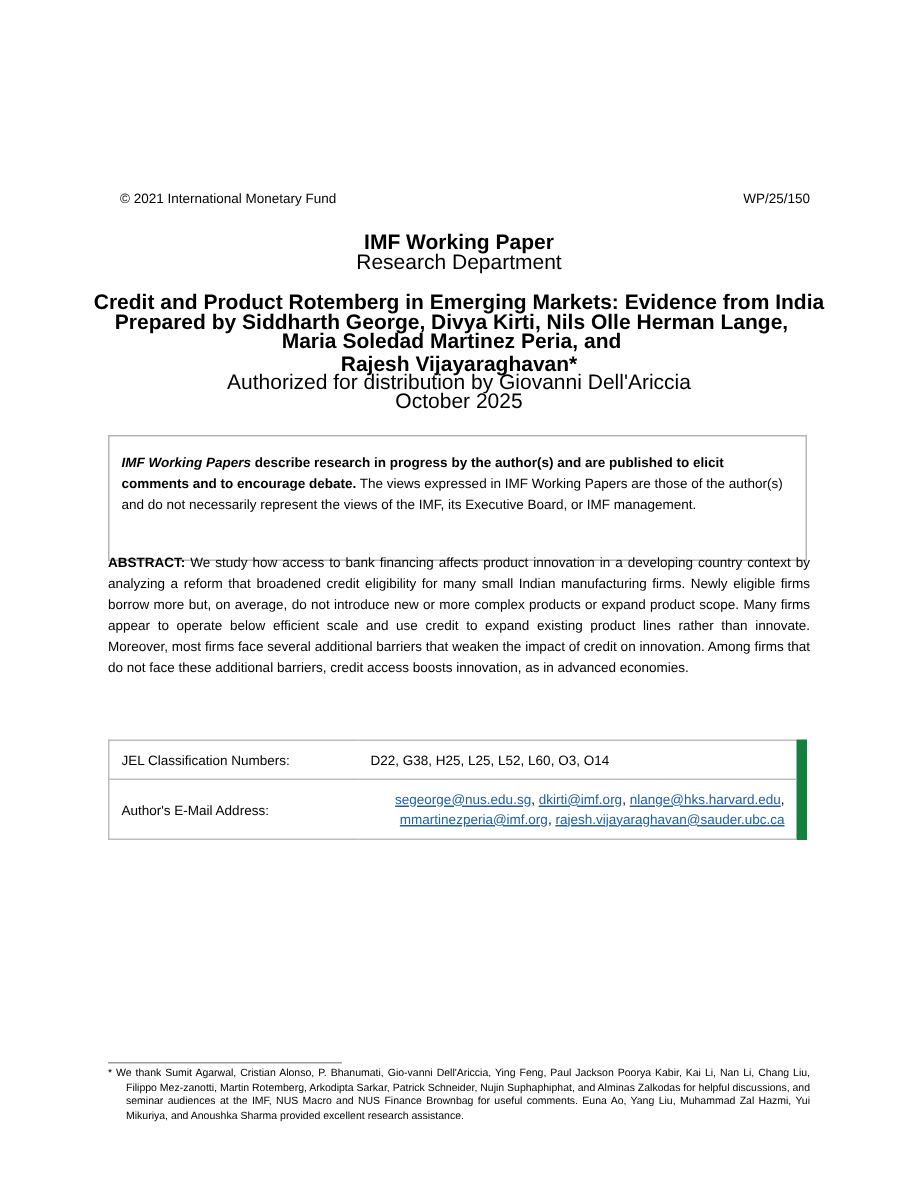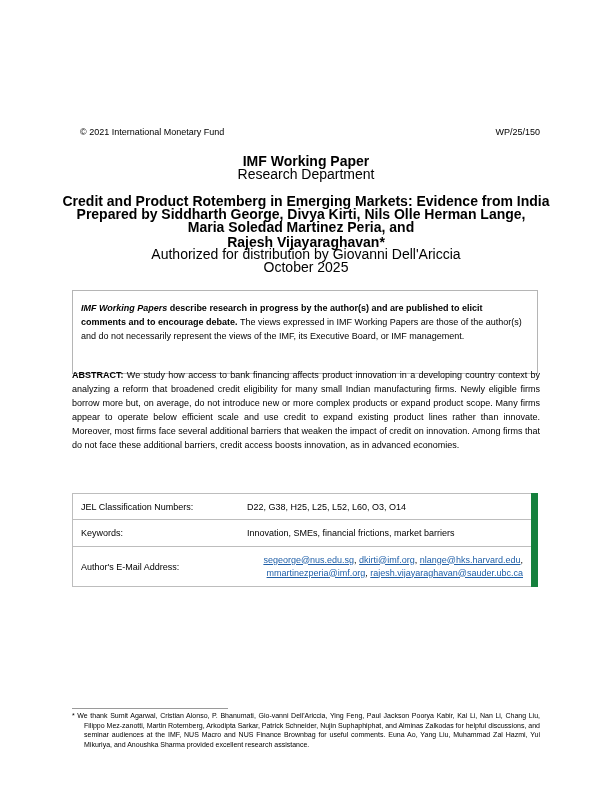--- a/index.html
+++ b/index.html
@@ -50,24 +50,20 @@
 <div class="abstract">
   <b>ABSTRACT:</b><span> We study how access to bank financing affects product innovation in a developing country context by analyzing a reform that broadened credit eligibility for many small Indian manufacturing firms. Newly eligible firms borrow more but, on average, do not introduce new or more complex products or expand product scope. Many firms appear to operate below efficient scale and use credit to expand existing product lines rather than innovate. Moreover, most firms face several additional barriers that weaken the impact of credit on innovation. Among firms that do not face these additional barriers, credit access boosts innovation, as in advanced economies.</span>
 </div>
 
 <table class="meta">
   <tbody>
       <tr class="r1">
     <td>JEL Classification Numbers:</td>
     <td>D22, G38, H25, L25, L52, L60, O3, O14</td>
   </tr>
-  <tr class="r2">
-    <td>Keywords:</td>
-    <td>Innovation, SMEs, financial frictions, market barriers</td>
-  </tr>
   <tr class="r3">
     <td>Author's E-Mail Address:</td>
     <td style="line-height:13px;text-align:right;">
       <a class="mail">segeorge@nus.edu.sg</a><span>, </span><a class="mail">dkirti@imf.org</a><span>, </span><a class="mail">nlange@hks.harvard.edu</a><span>,</span><br>
       <a class="mail">mmartinezperia@imf.org</a><span>, </span><a class="mail">rajesh.vijayaraghavan@sauder.ubc.ca</a>
     </td>
   </tr>
 </tbody>
   </table>
 

